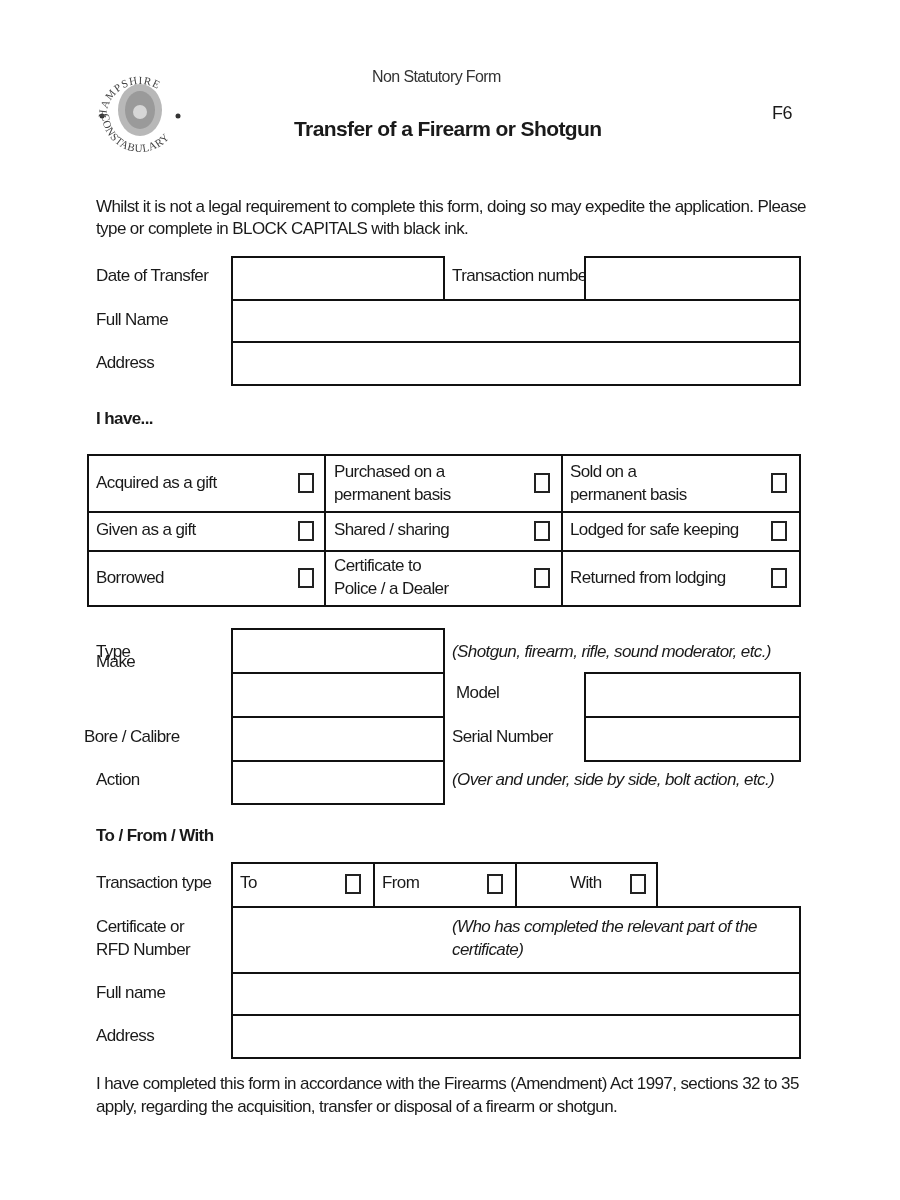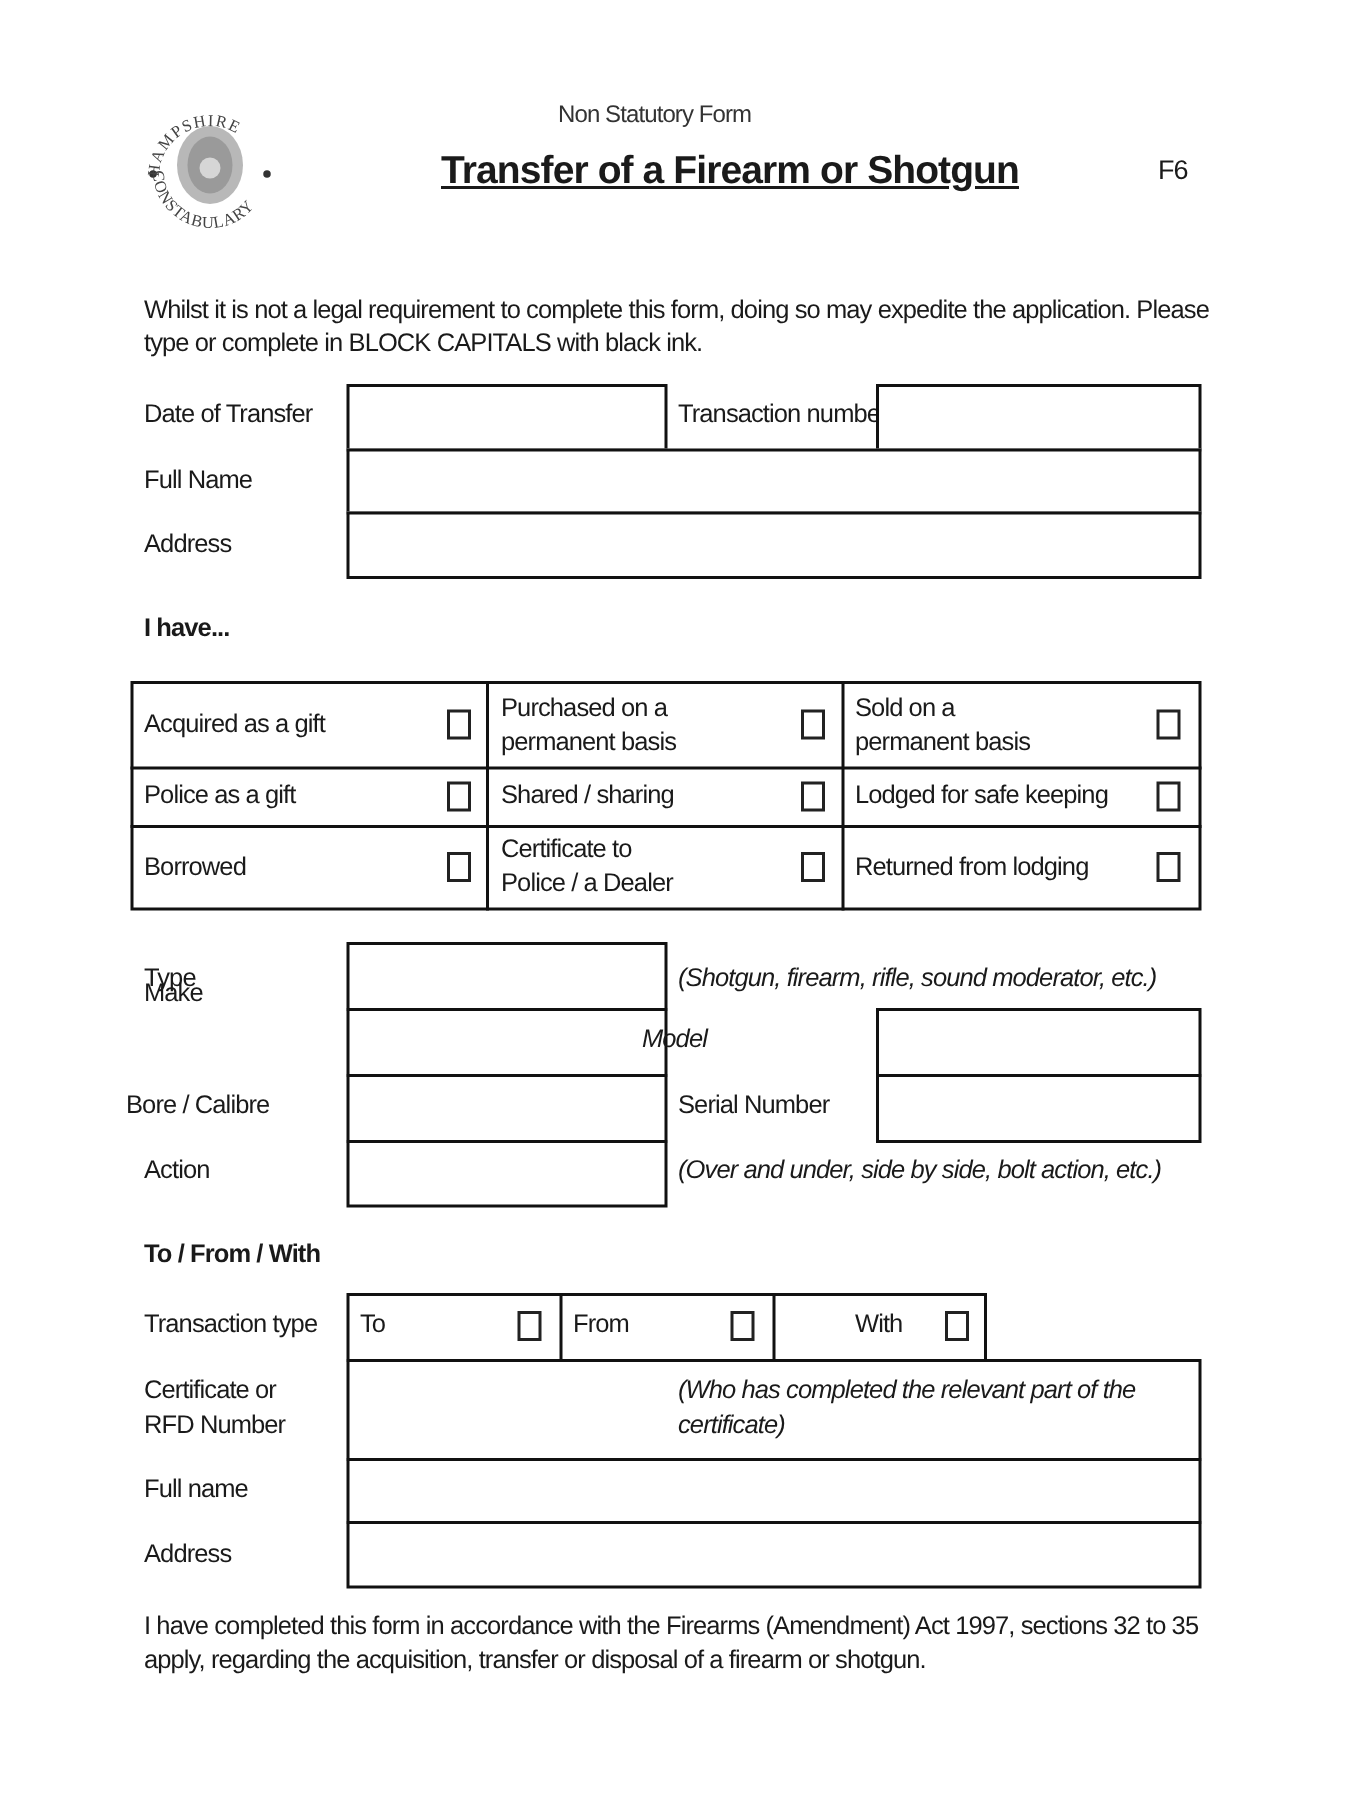--- a/index.html
+++ b/index.html
@@ -26,21 +26,21 @@
   <ellipse cx="48" cy="44" rx="22" ry="26" fill="#b8b8b8"></ellipse>
   <ellipse cx="48" cy="44" rx="15" ry="19" fill="#9a9a9a"></ellipse>
   <circle cx="48" cy="46" r="7" fill="#d6d6d6"></circle>
   <circle cx="10" cy="50" r="2.5" fill="#333"></circle>
   <circle cx="86" cy="50" r="2.5" fill="#333"></circle>
   <text font-family="Liberation Serif, serif" font-size="11" fill="#444" letter-spacing="1"><textPath href="#crestArcTop">HAMPSHIRE</textPath></text>
   <text font-family="Liberation Serif, serif" font-size="11" fill="#444" letter-spacing="0.5"><textPath href="#crestArcBot">CONSTABULARY</textPath></text>
 </svg>
 
 <div class="abs txt" style="left:372px; top:66px; font-size:16px; color:#333;">Non Statutory Form</div>
-<div class="abs txt bold" style="left:294px; top:102px; font-size:26px;text-decoration:underline;">Transfer of a Firearm or Shotgun</div>
+<div class="abs txt bold" style="left:294px; top:118px; font-size:21px;">Transfer of a Firearm or Shotgun</div>
 <div class="abs txt" style="left:772px; top:102px; font-size:18px;">F6</div>
 
 <div class="abs txt" style="left:96px; top:196px;">Whilst it is not a legal requirement to complete this form, doing so may expedite the application.  Please</div>
 <div class="abs txt" style="left:96px; top:218px;">type or complete in BLOCK CAPITALS with black ink.</div>
 
 <div class="abs txt" style="left:96px; top:265px;">Date of Transfer</div>
 <div class="abs txt" style="left:96px; top:309px;">Full Name</div>
 <div class="abs txt" style="left:96px; top:352px;">Address</div>
 
 <div class="box" style="left:231px; top:256px; width:214px; height:45px;"></div>
@@ -59,21 +59,21 @@
 
 <div class="abs txt" style="left:96px; top:472px;">Acquired as a gift</div>
 <div class="cb" style="left:298px; top:473px;"></div>
 <div class="abs txt" style="left:334px; top:461px;">Purchased on a</div>
 <div class="abs txt" style="left:334px; top:484px;">permanent basis</div>
 <div class="cb" style="left:534px; top:473px;"></div>
 <div class="abs txt" style="left:570px; top:461px;">Sold on a</div>
 <div class="abs txt" style="left:570px; top:484px;">permanent basis</div>
 <div class="cb" style="left:771px; top:473px;"></div>
 
-<div class="abs txt" style="left:96px; top:519px;">Police as a gift</div>
+<div class="abs txt" style="left:96px; top:519px;">Given as a gift</div>
 <div class="cb" style="left:298px; top:521px;"></div>
 <div class="abs txt" style="left:334px; top:519px;">Shared / sharing</div>
 <div class="cb" style="left:534px; top:521px;"></div>
 <div class="abs txt" style="left:570px; top:519px;">Lodged for safe keeping</div>
 <div class="cb" style="left:771px; top:521px;"></div>
 
 <div class="abs txt" style="left:96px; top:567px;">Borrowed</div>
 <div class="cb" style="left:298px; top:568px;"></div>
 <div class="abs txt" style="left:334px; top:555px;">Certificate to</div>
 <div class="abs txt" style="left:334px; top:578px;">Police / a Dealer</div>
@@ -85,21 +85,21 @@
 <div class="abs txt" style="left:96px; top:651px;">Make</div>
 <div class="abs txt" style="left:84px; top:726px;">Bore / Calibre</div>
 <div class="abs txt" style="left:96px; top:769px;">Action</div>
 
 <div class="box" style="left:231px; top:628px; width:214px; height:46px;"></div>
 <div class="box" style="left:231px; top:672px; width:214px; height:46px;"></div>
 <div class="box" style="left:231px; top:716px; width:214px; height:46px;"></div>
 <div class="box" style="left:231px; top:760px; width:214px; height:45px;"></div>
 
 <div class="abs txt ital" style="left:452px; top:641px;">(Shotgun, firearm, rifle, sound moderator, etc.)</div>
-<div class="abs txt" style="left:428px; top:682px;font-style:italic;">Model</div>
+<div class="abs txt" style="left:456px; top:682px;">Model</div>
 <div class="box" style="left:584px; top:672px; width:217px; height:46px;"></div>
 <div class="abs txt" style="left:452px; top:726px;">Serial Number</div>
 <div class="box" style="left:584px; top:716px; width:217px; height:46px;"></div>
 <div class="abs txt ital" style="left:452px; top:769px;">(Over and under, side by side, bolt action, etc.)</div>
 
 <div class="abs txt bold" style="left:96px; top:825px;">To / From / With</div>
 
 <div class="abs txt" style="left:96px; top:872px;">Transaction type</div>
 <div class="box" style="left:231px; top:862px; width:427px; height:46px;"></div>
 <div class="vline" style="left:373px; top:862px; height:46px;"></div>

